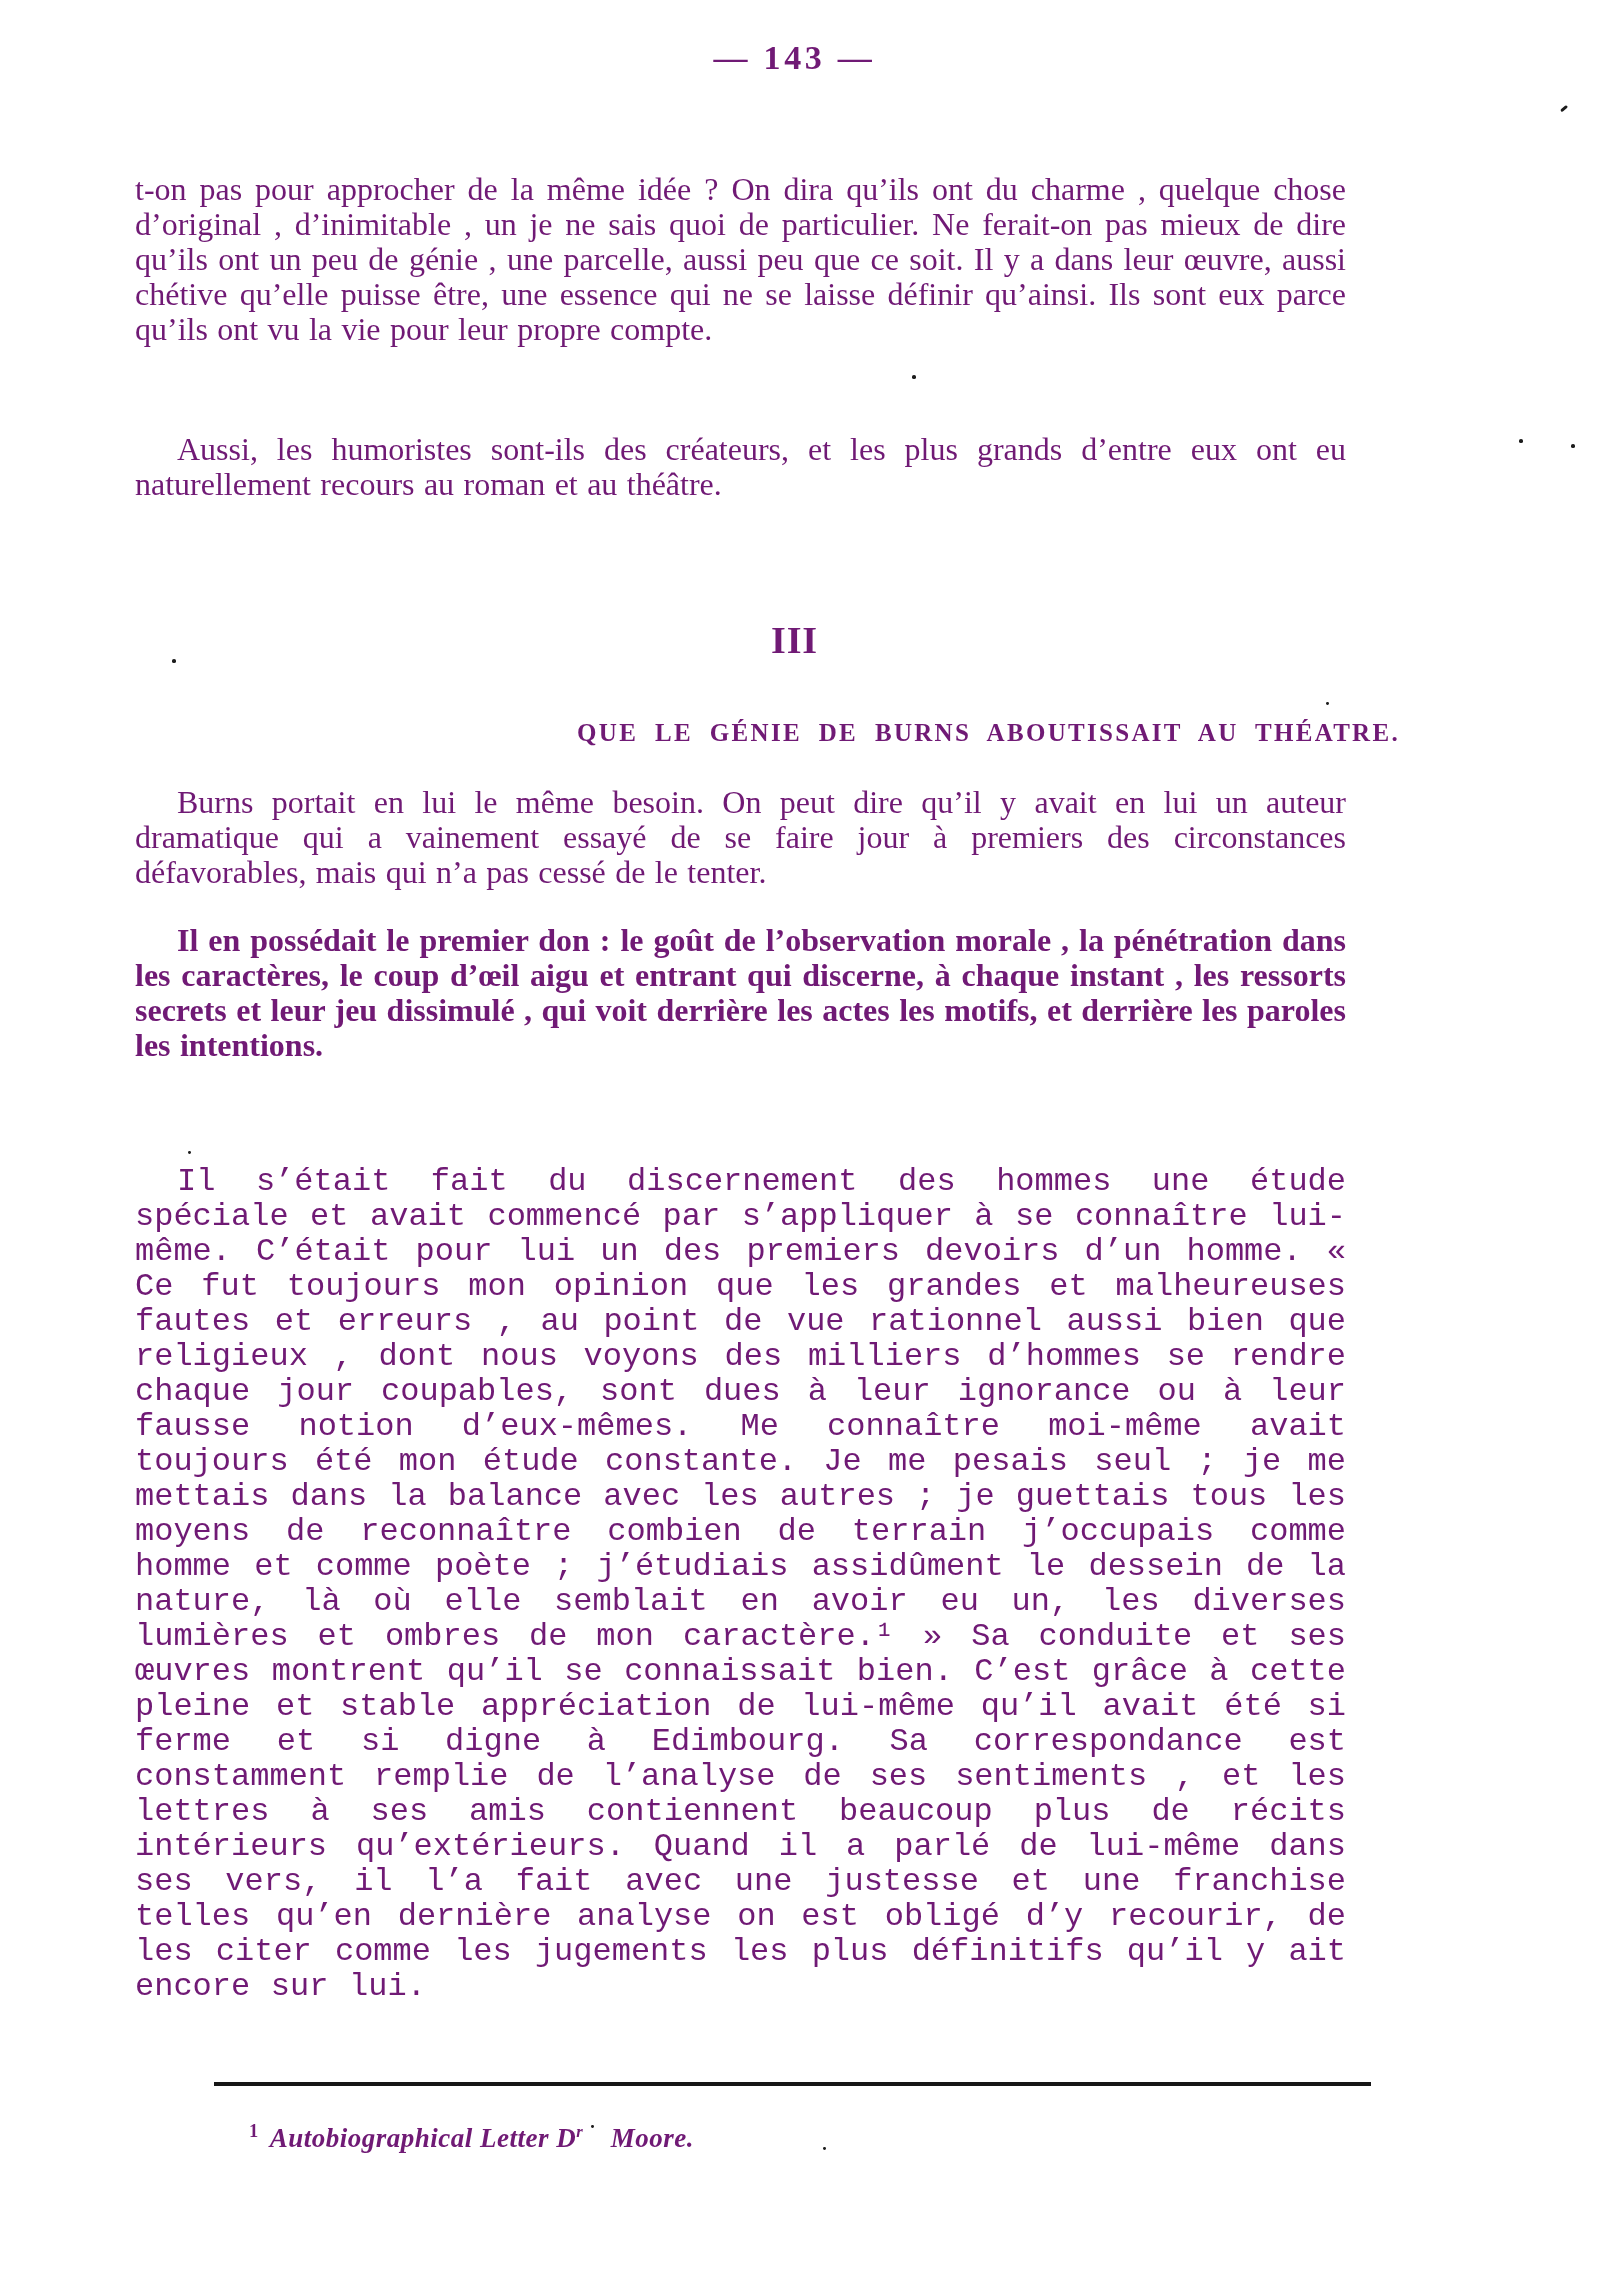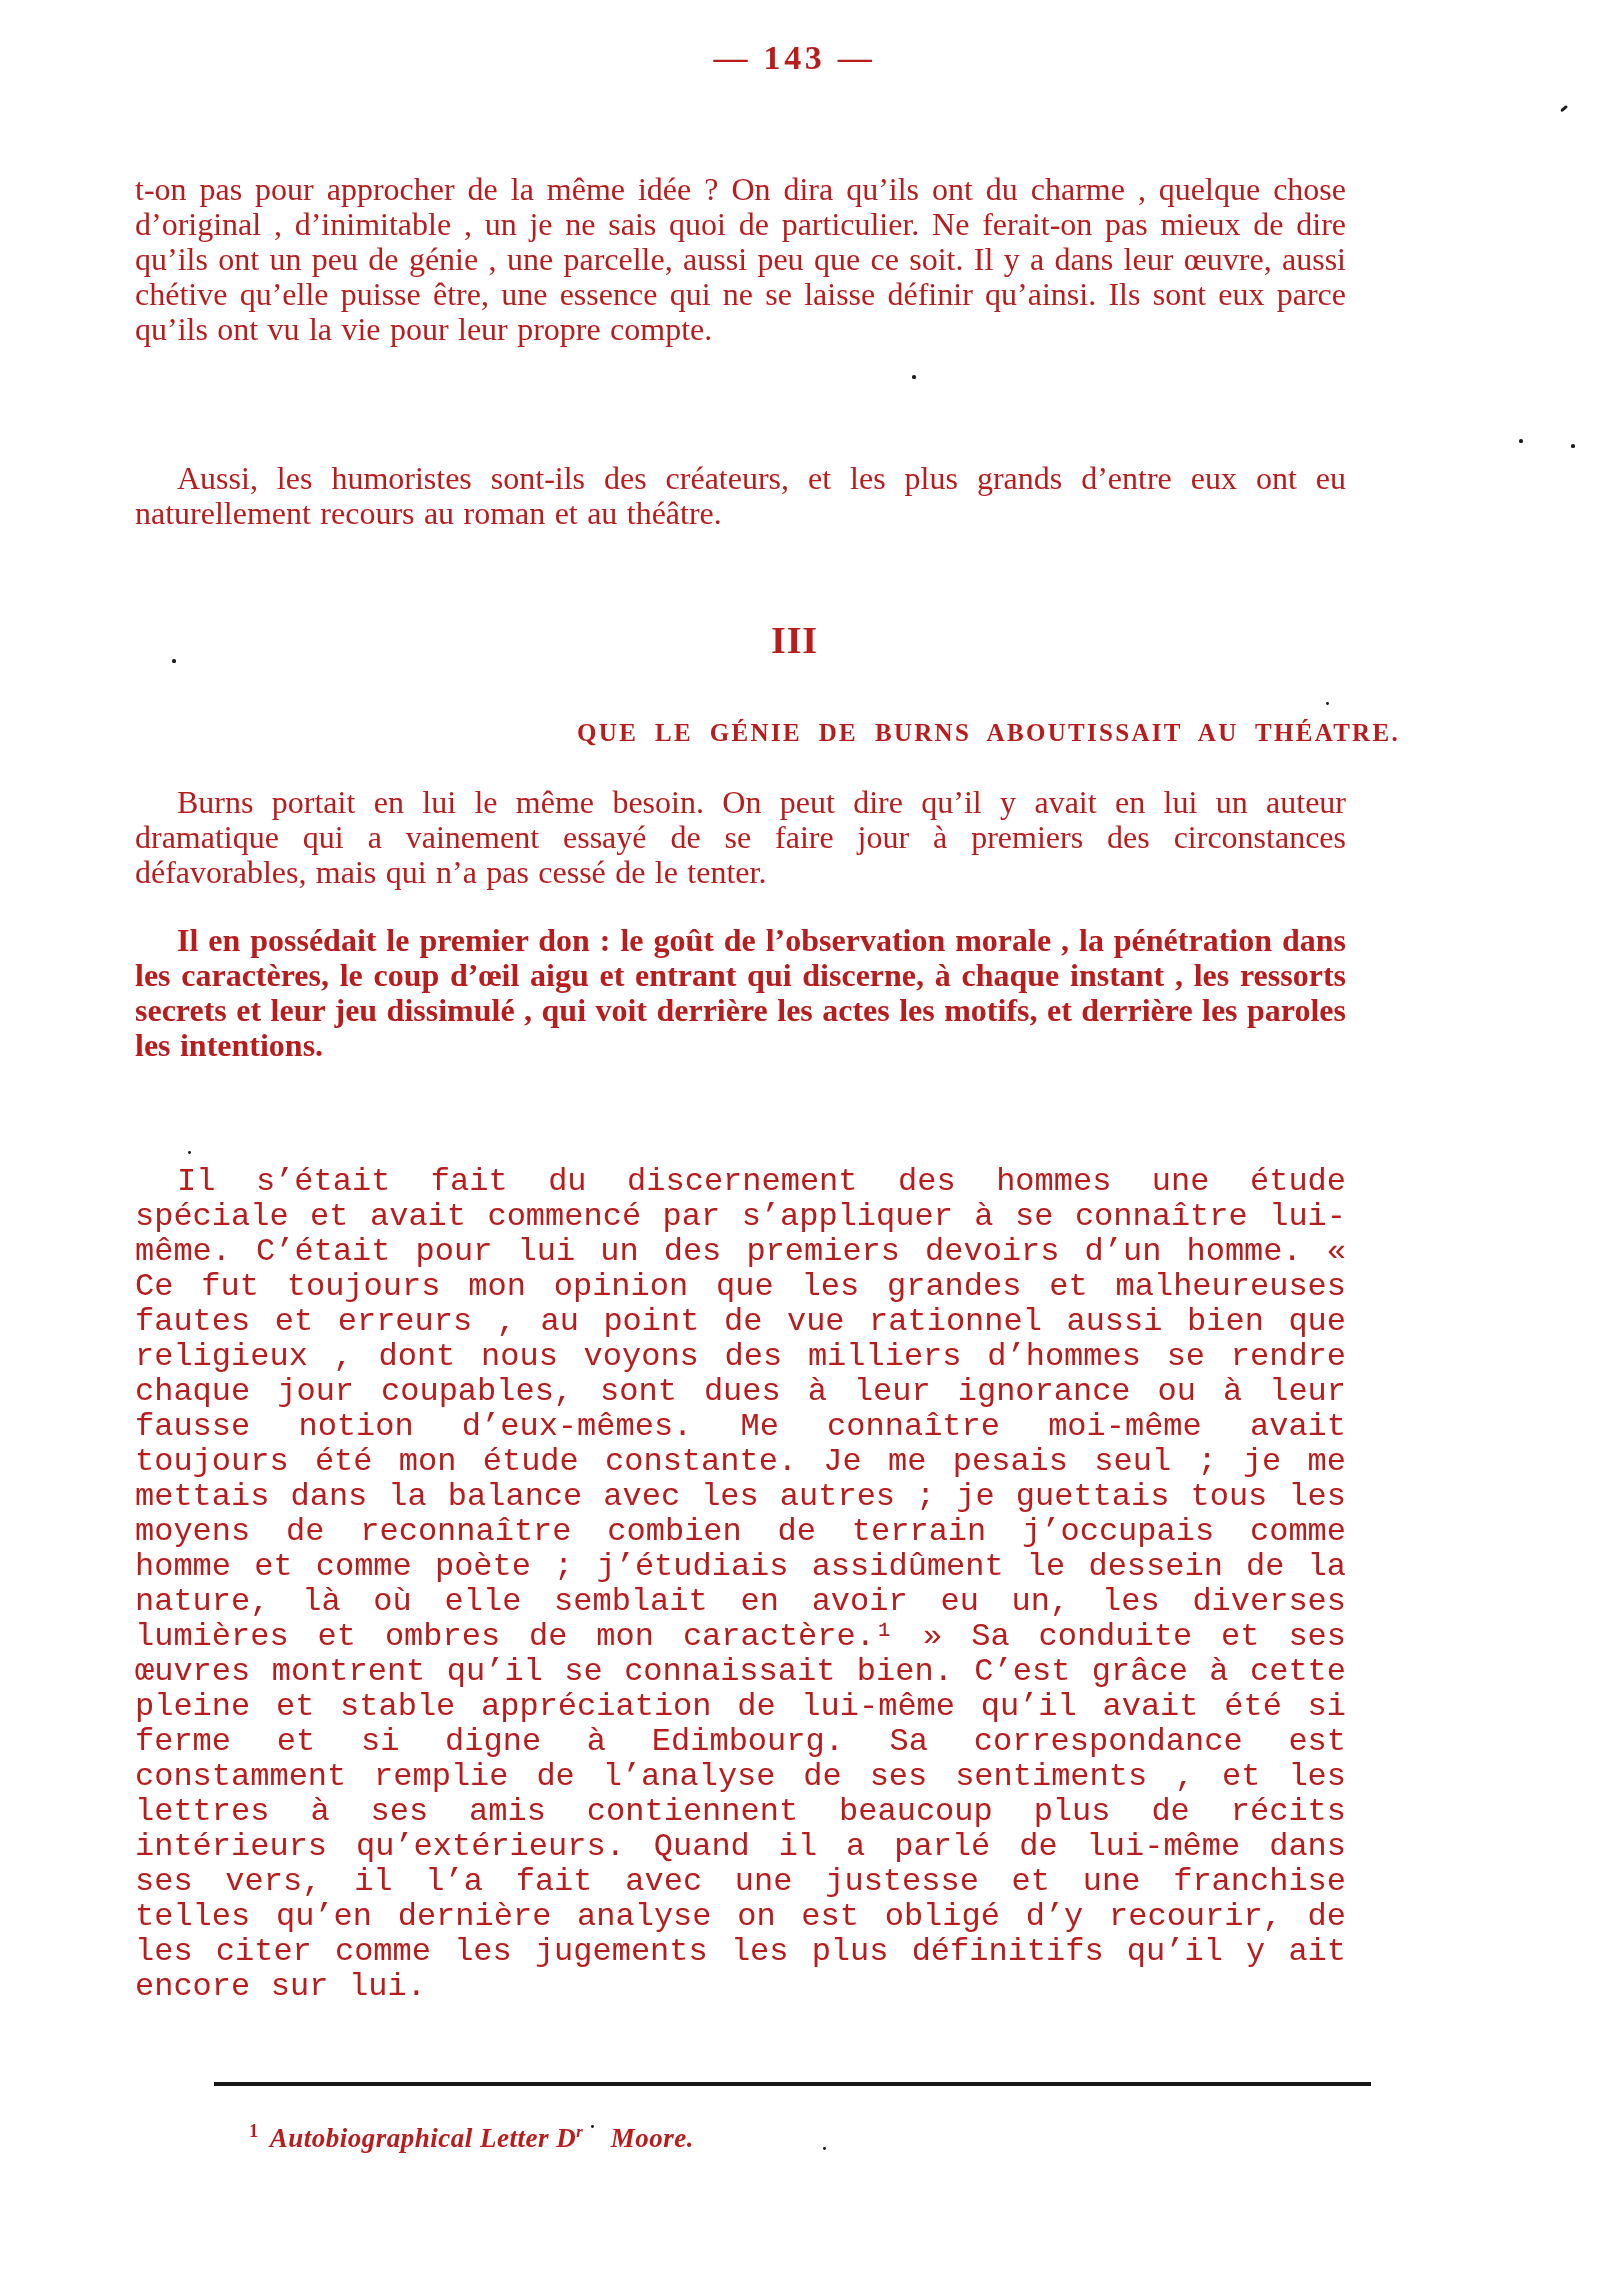--- a/index.html
+++ b/index.html
@@ -2,40 +2,40 @@
 <html lang="fr" style="font-size:14.8px"><head>
 <meta charset="utf-8">
 <style>
   html,body { margin:0; padding:0; background:#e8e8e8; }
   .page {
     position:relative;
     width:1614px; height:2290px;
     margin:0 auto;
     background:#ffffff;
     font-family:"Liberation Serif","DejaVu Serif",serif;
-    color:#b91c1c;
+    color:#701a75;
     overflow:hidden;
   }
   .block { position:absolute; left:135px; width:1211px; }
   .page-number {
     top:39px; text-align:center;
     font-size:34px; font-weight:700; letter-spacing:3.7px;
     transform:translateX(54px);
   }
   .para {
     margin:0;
     font-size:32px; line-height:35px;
     text-align:justify;
     hyphens:none; -webkit-hyphens:none;
     word-spacing:1.4px;
   }
   .indent { text-indent:42px; }
   .force-last { text-align-last:justify; }
   #para1 { top:172px; }
-  #para2 { top:432px;margin-top:29px; }
+  #para2 { top:432px; }
   .chapter-numeral {
     top:618px; text-align:center;
     font-size:38px; font-weight:700; letter-spacing:0.9px;
     transform:translateX(54px);
   }
   .chapter-title {
     top:719px; text-align:right;
     font-size:25px; font-weight:700;
     letter-spacing:2.3px; word-spacing:8.3px;
     transform:translateX(54px);

